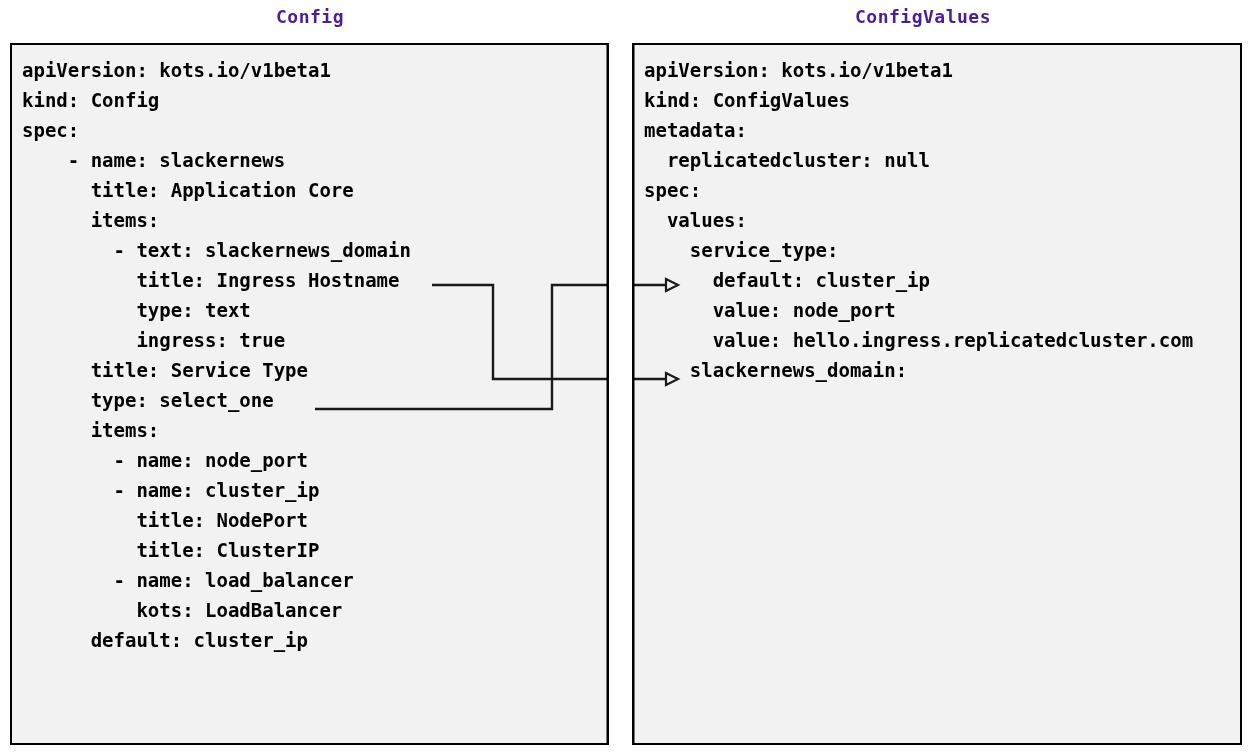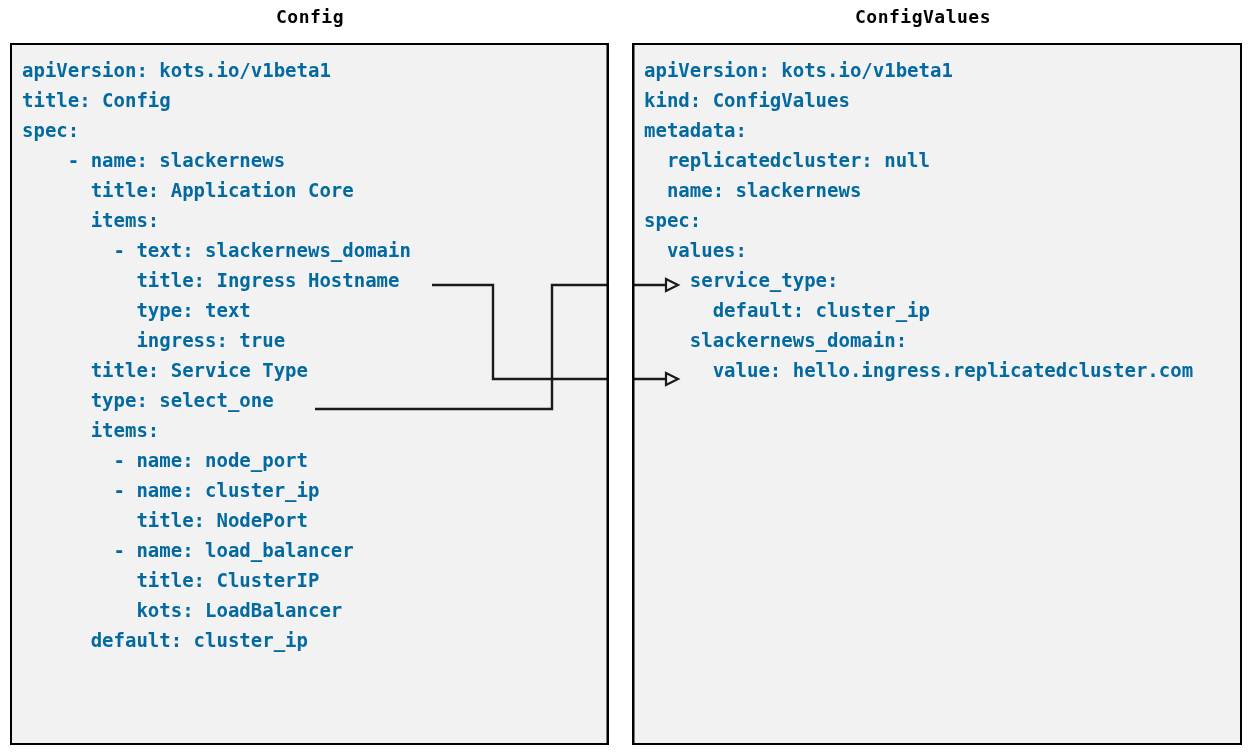--- a/index.html
+++ b/index.html
@@ -14,21 +14,21 @@
     width: 1258px; height: 756px;
     overflow: hidden;
   }
 
   .panel-title {
     position: absolute;
     top: 6px;
     font-family: "DejaVu Sans Mono", "Liberation Mono", monospace;
     font-size: 18px;
     font-weight: bold;
-    color: #000000;
+    color: #4c1d95;
     letter-spacing: 0.5px;
     text-align: center;
     white-space: nowrap;
   }
   #title-config { left: 10px; width: 600px; }
   #title-configvalues { left: 618px; width: 610px; }
 
   .panel {
     position: absolute;
     top: 43px;
@@ -42,21 +42,21 @@
   .yaml-block {
     position: absolute;
     top: 0; left: 0;
     padding: 10px 0 0 0;
     width: 100%;
   }
   .yaml-line {
     font-family: "DejaVu Sans Mono", "Liberation Mono", monospace;
     font-size: 19px;
     font-weight: bold;
-    color: #0369a1;
+    color: #000000;
     height: 30px;
     line-height: 30px;
     white-space: pre;
     padding-left: 10px;
     letter-spacing: 0px;
   }
 
   
   #connectors {
     position: absolute;
@@ -70,55 +70,55 @@
 
 <div id="root">
 
   <div class="panel-title" id="title-config">Config</div>
 
   <div class="panel-title" id="title-configvalues">ConfigValues</div>
 
   <div class="panel" id="panel-config" style="z-index: 0;">
     <div class="yaml-block" id="config-lines">
         <div class="yaml-line">apiVersion: kots.io/v1beta1</div>
-        <div class="yaml-line">title: Config</div>
+        <div class="yaml-line">kind: Config</div>
         <div class="yaml-line">spec:</div>
         <div class="yaml-line">    - name: slackernews</div>
         <div class="yaml-line">      title: Application Core</div>
         <div class="yaml-line">      items:</div>
         <div class="yaml-line">        - text: slackernews_domain</div>
         <div class="yaml-line">          title: Ingress Hostname</div>
         <div class="yaml-line">          type: text</div>
         <div class="yaml-line">          ingress: true</div>
         <div class="yaml-line">      title: Service Type</div>
         <div class="yaml-line">      type: select_one</div>
         <div class="yaml-line">      items:</div>
         <div class="yaml-line">        - name: node_port</div>
         <div class="yaml-line">        - name: cluster_ip</div>
         <div class="yaml-line">          title: NodePort</div>
+        <div class="yaml-line">          title: ClusterIP</div>
         <div class="yaml-line">        - name: load_balancer</div>
-        <div class="yaml-line">          title: ClusterIP</div>
         <div class="yaml-line">          kots: LoadBalancer</div>
         <div class="yaml-line">      default: cluster_ip</div>
       </div>
   </div>
 
   <div class="panel" id="panel-configvalues" style="z-index: 0;">
     <div class="yaml-block" id="configvalues-lines">
         <div class="yaml-line">apiVersion: kots.io/v1beta1</div>
         <div class="yaml-line">kind: ConfigValues</div>
         <div class="yaml-line">metadata:</div>
         <div class="yaml-line">  replicatedcluster: null</div>
-        <div class="yaml-line">  name: slackernews</div>
         <div class="yaml-line">spec:</div>
         <div class="yaml-line">  values:</div>
         <div class="yaml-line">    service_type:</div>
         <div class="yaml-line">      default: cluster_ip</div>
+        <div class="yaml-line">      value: node_port</div>
+        <div class="yaml-line">      value: hello.ingress.replicatedcluster.com</div>
         <div class="yaml-line">    slackernews_domain:</div>
-        <div class="yaml-line">      value: hello.ingress.replicatedcluster.com</div>
       </div>
   </div>
 
   <svg id="connectors" viewBox="0 0 1258 756" style="z-index: 1;">
     <g id="connector-group">
         <path d="M 432 285 L 493 285 L 493 379 L 666 379" fill="none" stroke="#1a1a1a" stroke-width="2.4"></path>
         <path d="M 666 373 L 678 379 L 666 385 Z" fill="#f2f2f2" stroke="#1a1a1a" stroke-width="2.2" stroke-linejoin="miter"></path>
         <path d="M 315 409 L 552 409 L 552 285 L 666 285" fill="none" stroke="#1a1a1a" stroke-width="2.4"></path>
         <path d="M 666 279 L 678 285 L 666 291 Z" fill="#f2f2f2" stroke="#1a1a1a" stroke-width="2.2" stroke-linejoin="miter"></path>
         <rect x="609" y="43" width="23" height="702" fill="#ffffff"></rect>

